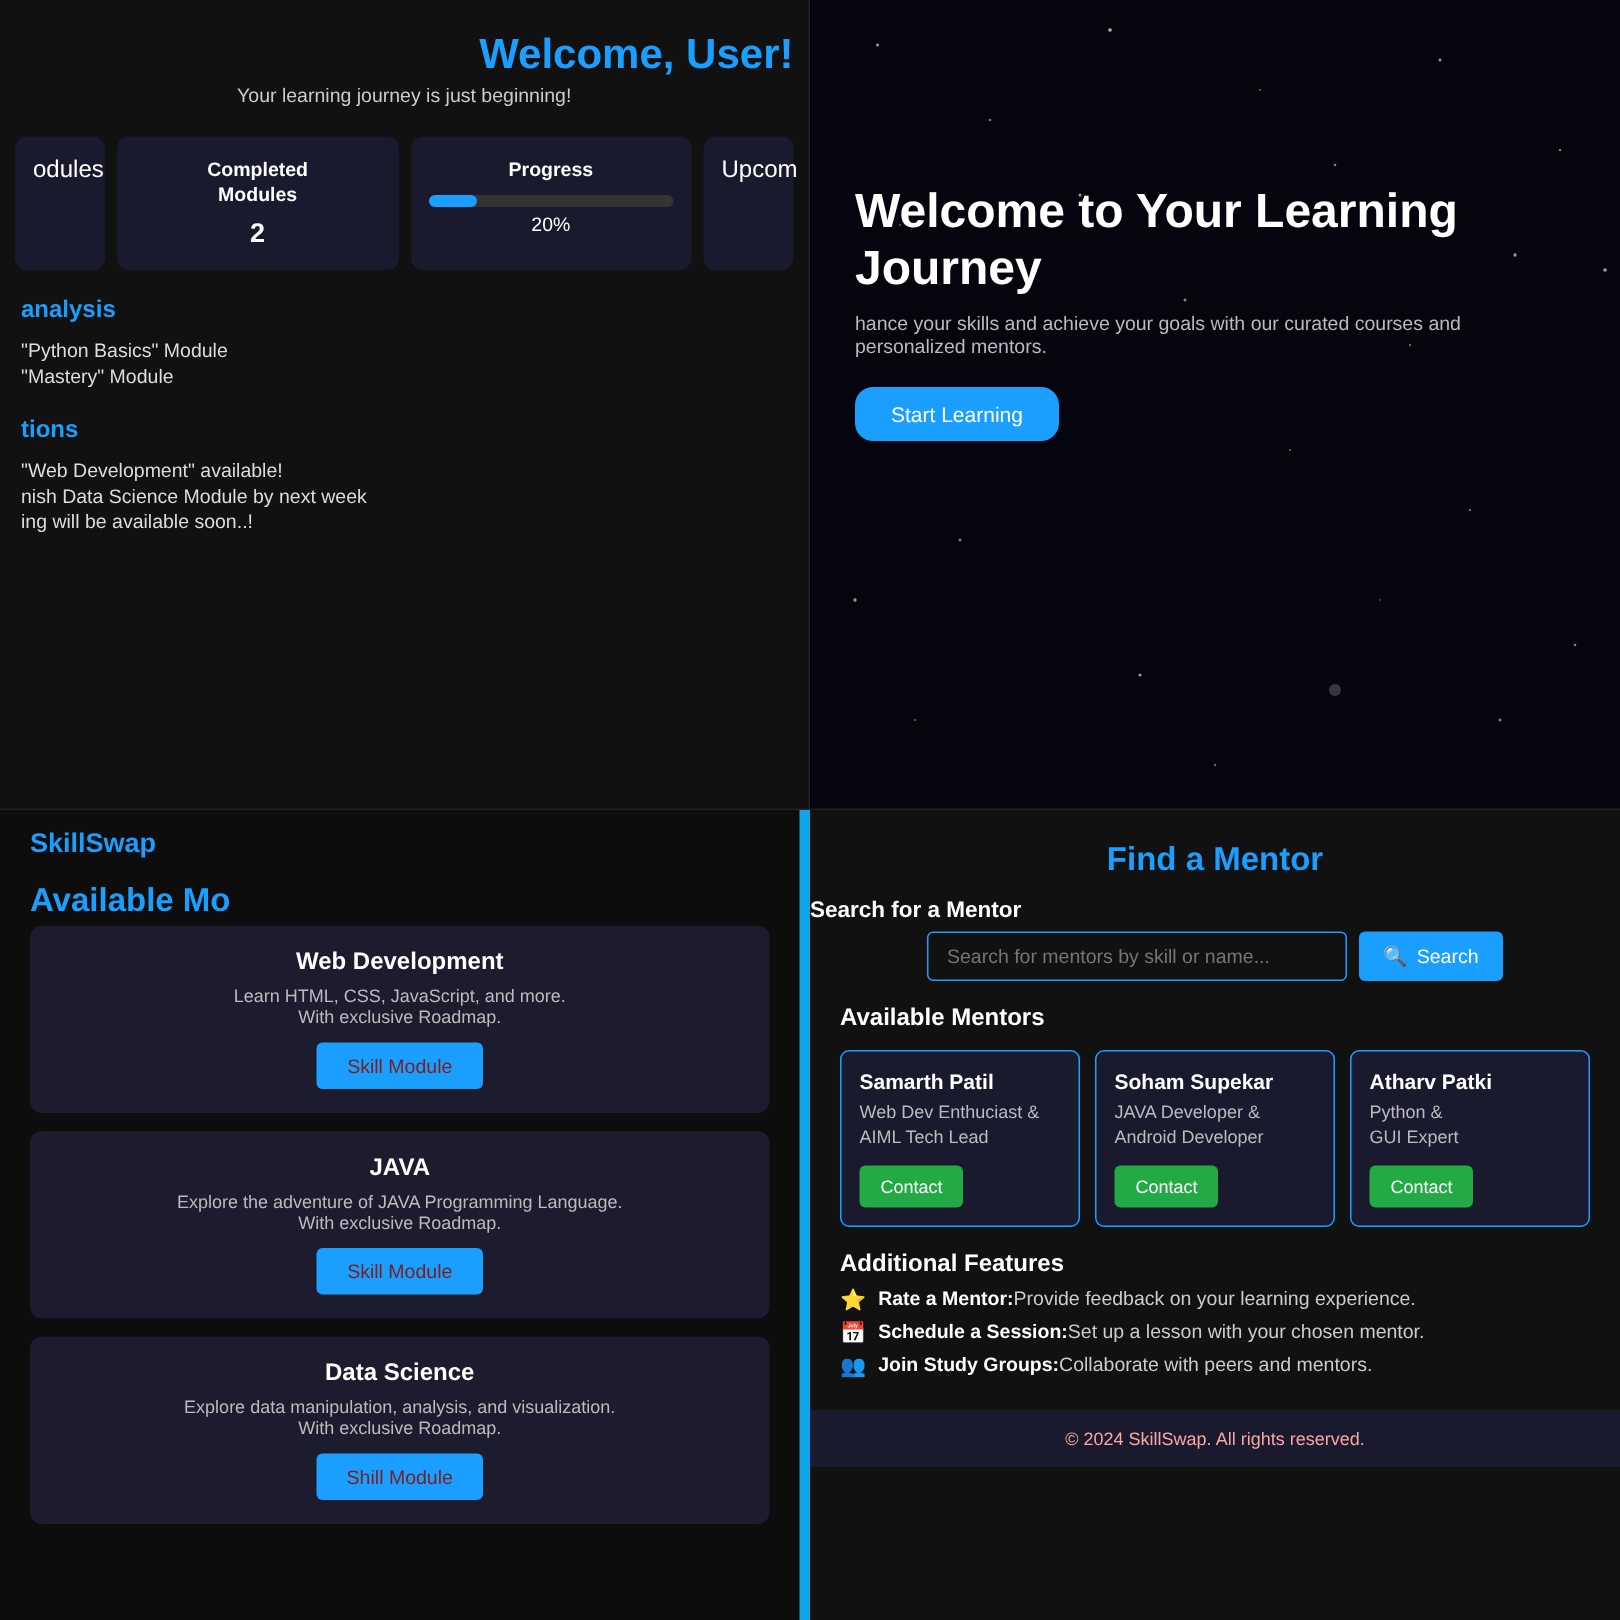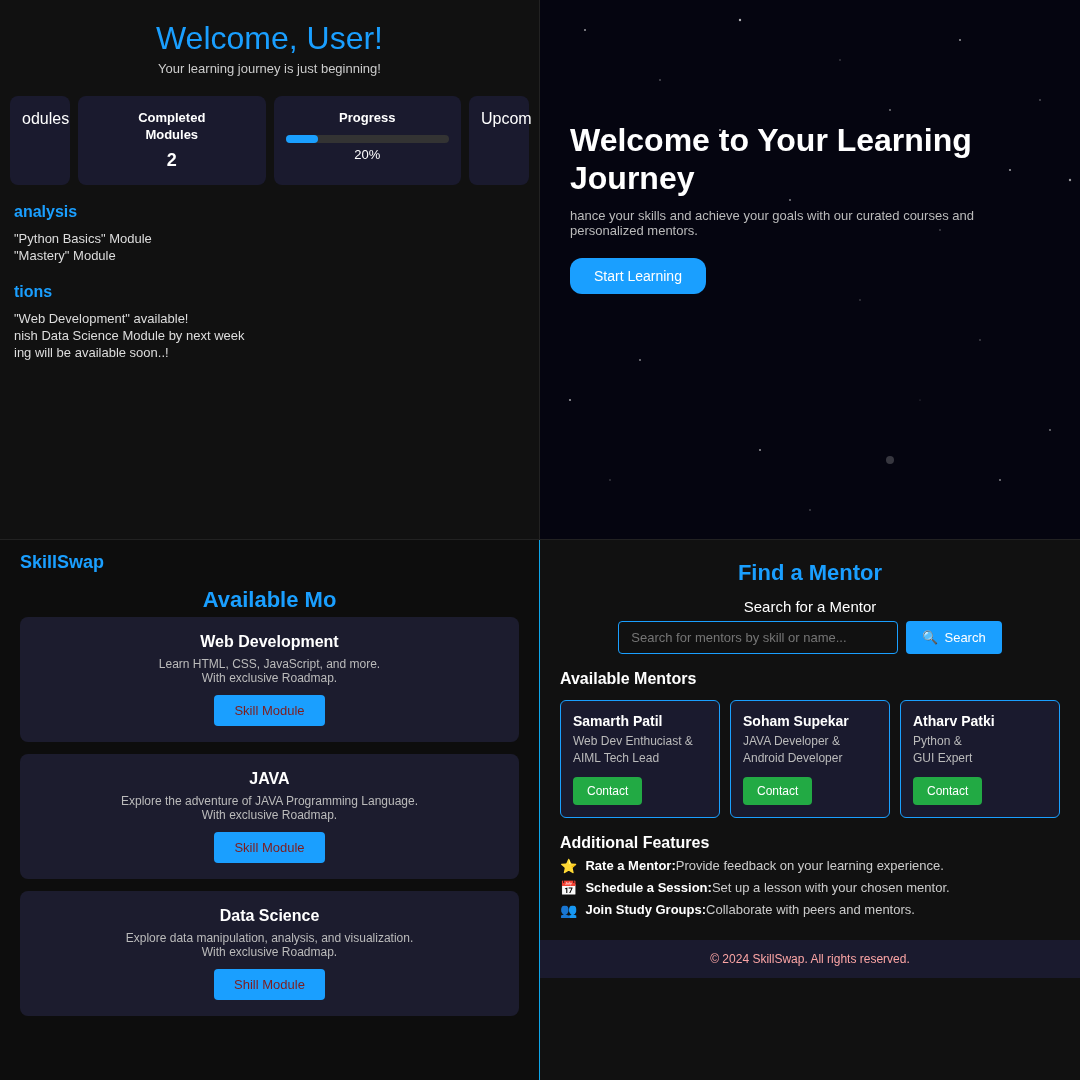--- a/index.html
+++ b/index.html
@@ -29,22 +29,23 @@
       border-bottom: 1px solid #222;
     }
 
     .q1-header {
       text-align: center;
       padding: 20px 10px 10px;
     }
 
     .q1-header h1 {
       color: #1a9fff;
-      font-size: 32px;
-      font-weight: normal;
+      font-size: 28px;
+      font-weight: bold;
+      text-align: right;
     }
 
     .q1-header p {
       color: #ccc;
       font-size: 13px;
       margin-top: 4px;
     }
 
     .stats-row {
       display: flex;
@@ -185,38 +186,38 @@
       font-size: 14px;
       margin-top: 20px;
       cursor: pointer;
     }
 
     
     .q3 {
       background: #0d0d0d;
       color: #fff;
       overflow: hidden;
-      border-right: 1px solid #0ea5e9;
+      border-right: 7px solid #0ea5e9;
     }
 
     .q3-header {
       padding: 12px 20px 6px;
     }
 
     .brand {
       color: #1a9fff;
       font-size: 18px;
       font-weight: bold;
     }
 
     .available-title {
       color: #1a9fff;
       font-size: 22px;
       font-weight: bold;
-      text-align: center;
+      text-align: left;
       padding: 8px 20px 4px;
     }
 
     .modules-list {
       padding: 0 20px;
       overflow-y: auto;
       max-height: 430px;
     }
 
     .module-card {
@@ -260,23 +261,22 @@
 
     .mentor-title {
       color: #1a9fff;
       font-size: 22px;
       font-weight: bold;
       text-align: center;
       padding: 20px 20px 4px;
     }
 
     .search-label {
-      text-align: center;
       font-size: 15px;
-      font-weight: normal;
+      font-weight: bold;
       color: #fff;
       padding: 8px 0 6px;
     }
 
     .search-row {
       display: flex;
       justify-content: center;
       gap: 8px;
       padding: 0 20px 10px;
     }

